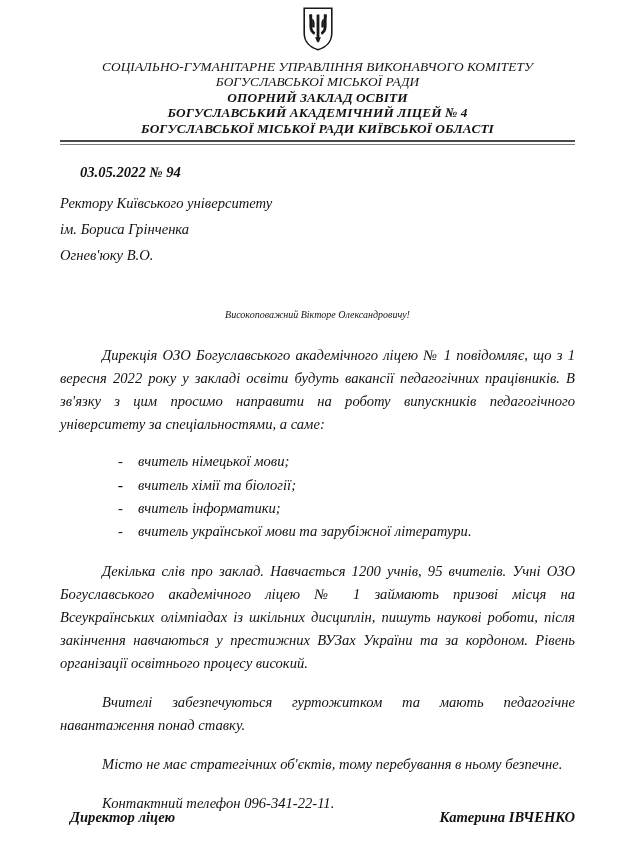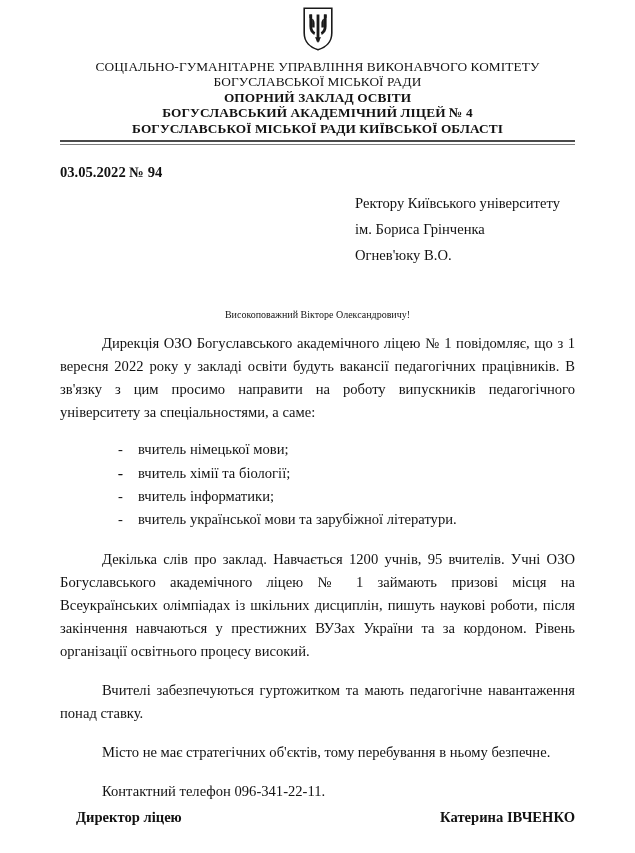--- a/index.html
+++ b/index.html
@@ -17,20 +17,21 @@
     -webkit-font-smoothing: antialiased;
   }
 
   .page {
     position: relative;
     width: 635px;
     height: 853px;
     box-sizing: border-box;
     padding: 0 60px;
     background: #fff;
+    font-style: italic;
   }
 
   
   .emblem-wrap {
     display: flex;
     justify-content: center;
     align-items: flex-start;
     height: 52px;
     padding-top: 7px;
   }
@@ -67,41 +68,41 @@
     border: 0;
     border-top: 2px solid #4a4a4a;
     border-bottom: 1px solid #7d7d7d;
     height: 2px;
     background: transparent;
   }
 
   
   .refline {
     margin-top: 19px;
+    margin-left: 20px;
     font-size: 14.6px;
     font-weight: bold;
   }
 
   .addressee {
     margin-top: 10px;
-    margin-left: 295px;
     font-size: 14.6px;
     line-height: 1.78;
   }
   .addressee div { white-space: nowrap; }
 
   
   .salutation {
     margin-top: 40px;
     text-align: center;
     font-size: 10px;
   }
 
   .body {
-    margin-top: 12px;
+    margin-top: 24px;
     font-size: 14.6px;
     line-height: 1.58;
   }
   .para {
     text-align: justify;
     text-indent: 42px;
     margin: 0 0 11px 0;
     hyphens: none;
   }
   .para:last-child { margin-bottom: 0; }
@@ -123,21 +124,21 @@
     position: absolute;
     left: 58px;
     top: 0;
   }
 
   .gap-list { margin-top: 14px; }
 
   
   .signature {
     position: absolute;
-    left: 76px;
+    left: 70px;
     right: 60px;
     bottom: 27px;
     display: flex;
     justify-content: space-between;
     align-items: baseline;
     font-size: 14.6px;
     font-weight: bold;
   }
 </style>
 </head>

